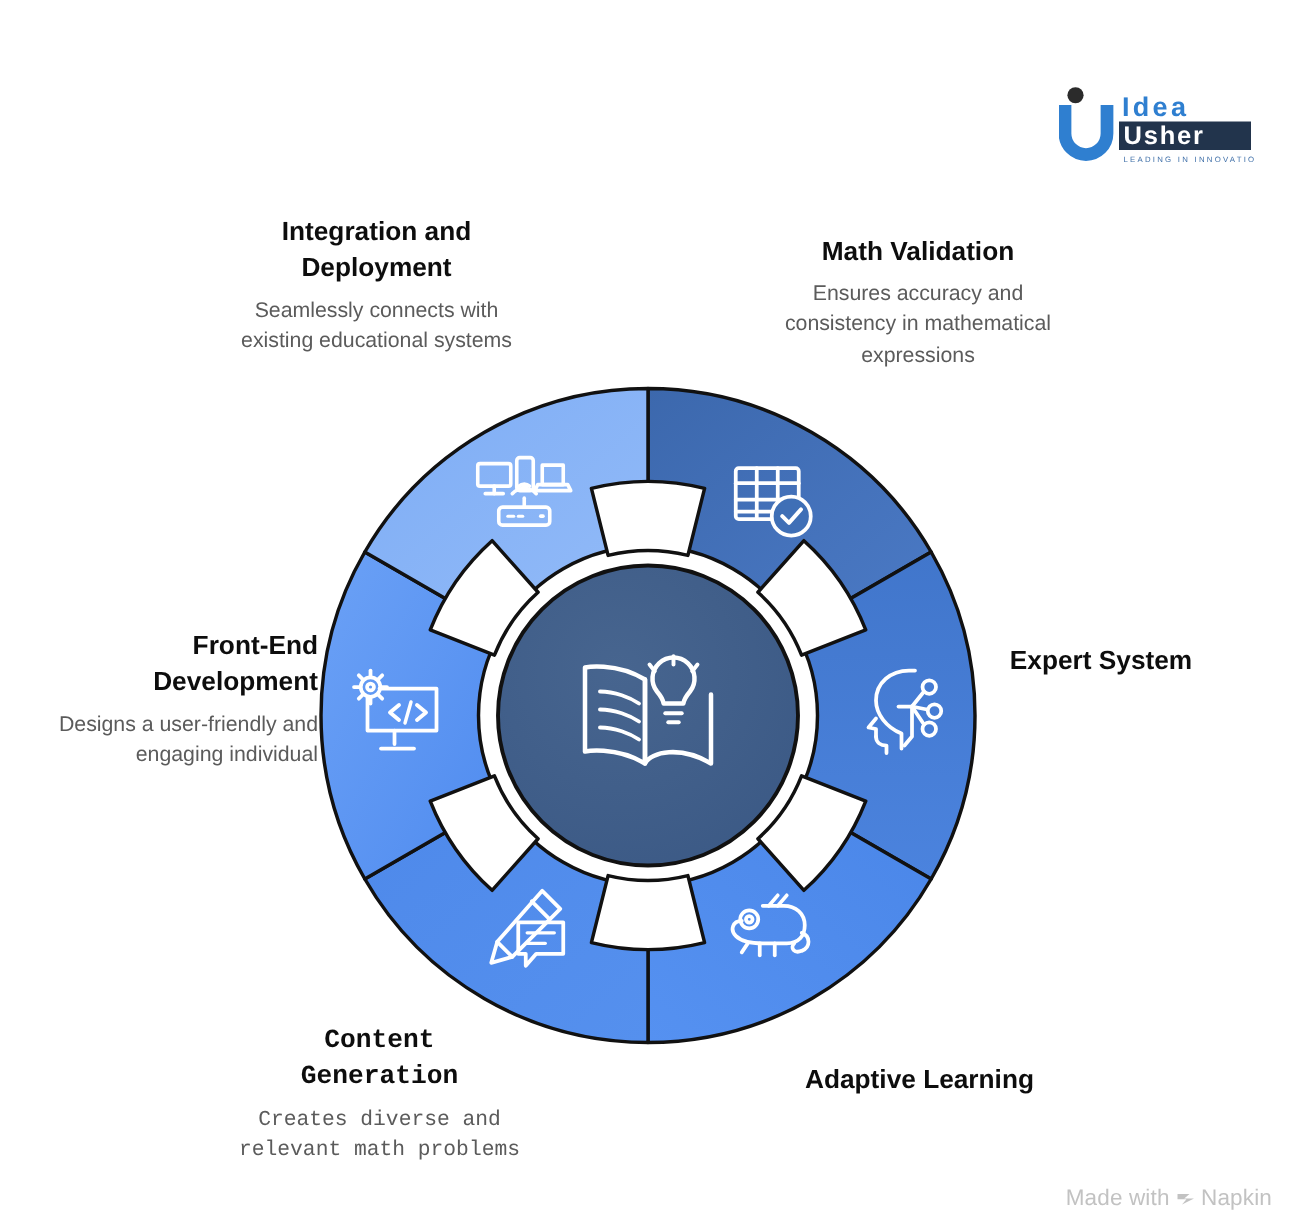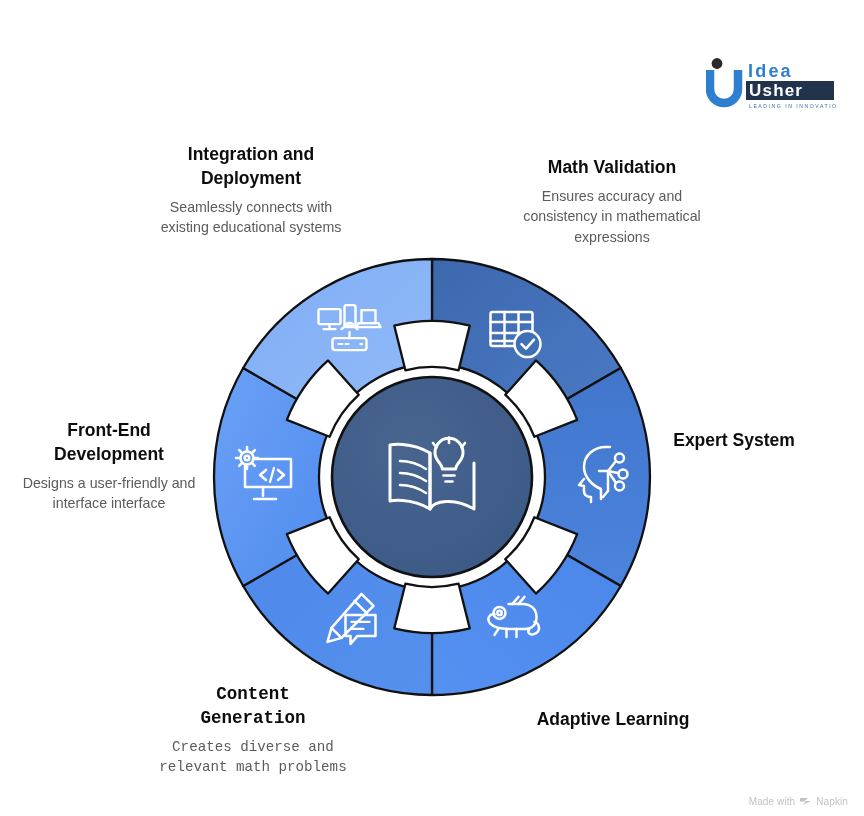--- a/index.html
+++ b/index.html
@@ -50,42 +50,42 @@
   }
   .label-desc {
     color: #5b5b5b;
     font-size: 14.2px;
     line-height: 1.42;
     margin: 0;
   }
 
   .lb-center { text-align: center; }
   .lb-right  { text-align: center; }
-  .lb-left   { text-align: center; }
+  .lb-left   { text-align: right; }
 
   #label-integration { left: 145px;  top: 143px; width: 212px; }
   #label-math        { left: 506px;  top: 156px; width: 212px; }
   #label-frontend    { left: 6px;    top: 419px; width: 206px; }
   #label-expert      { left: 636px;  top: 429px; width: 196px; }
   #label-content     { left: 148px;  top: 683px; width: 210px; font-family: Liberation Mono, monospace; }
   #label-adaptive    { left: 505px;  top: 708px; width: 216px; }
 
   #label-integration .label-desc,
   #label-math .label-desc { line-height: 1.45; }
 
   
   #watermark {
     position: absolute;
     right: 16px;
     bottom: 9px;
     display: flex;
     align-items: center;
     gap: 4px;
     color: #c2c2c2;
-    font-size: 10px;
+    font-size: 15px;
     letter-spacing: 0.1px;
   }
   #watermark svg { display: block; }
 </style>
 </head>
 <body>
 
 <div id="logo">
   <svg width="130" height="58" viewBox="0 0 130 58" xmlns="http://www.w3.org/2000/svg">
 
@@ -296,21 +296,21 @@
 <div class="label-block lb-center" id="label-math">
   <div class="label-title">Math Validation</div>
   <div class="label-desc">Ensures accuracy and consistency in mathematical expressions</div>
 </div>
 
 <div class="label-block lb-left" id="label-frontend">
   <div class="label-title">
     <span>Front-End</span><br>
     <span>Development</span>
   </div>
-  <div class="label-desc">Designs a user-friendly and interface interface</div>
+  <div class="label-desc">Designs a user-friendly and engaging individual</div>
 </div>
 
 <div class="label-block lb-right" id="label-expert">
   <div class="label-title">Expert System</div>
 </div>
 
 <div class="label-block lb-center" id="label-content">
   <div class="label-title">
     <span>Content</span><br>
     <span>Generation</span>

